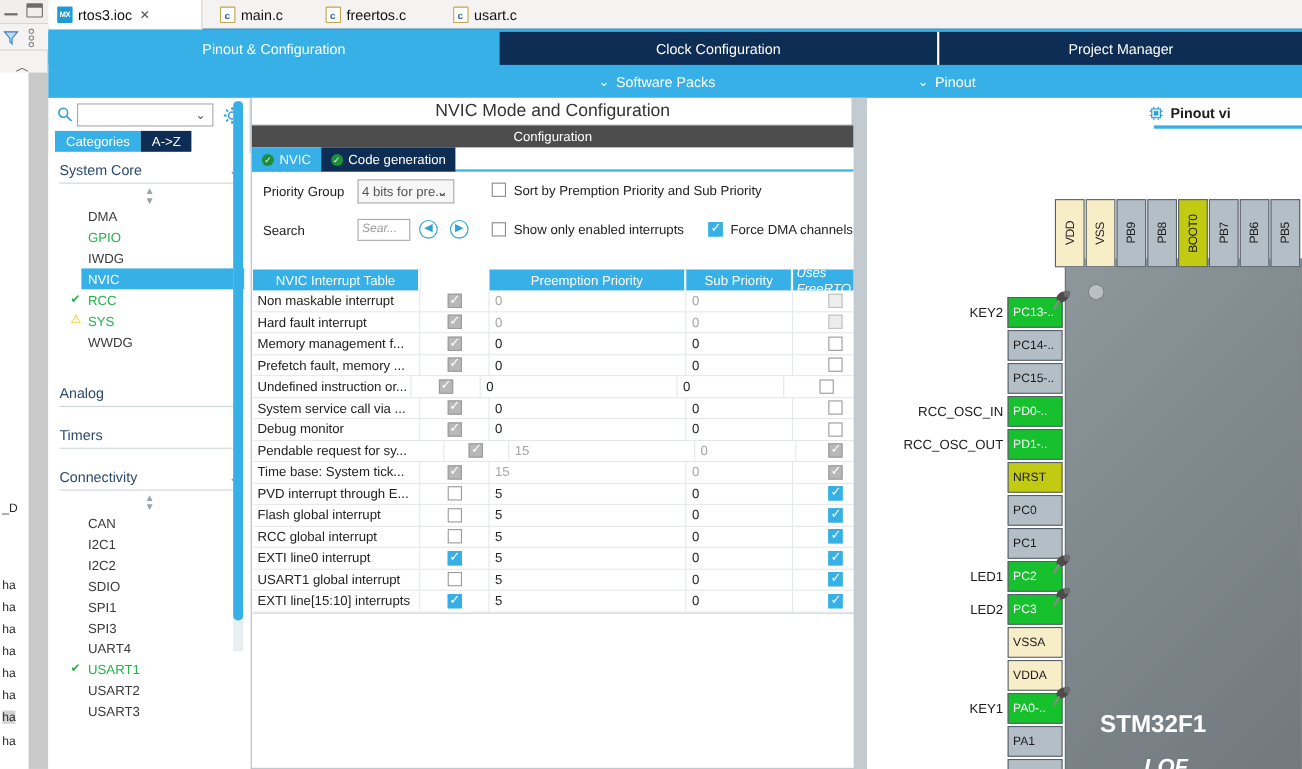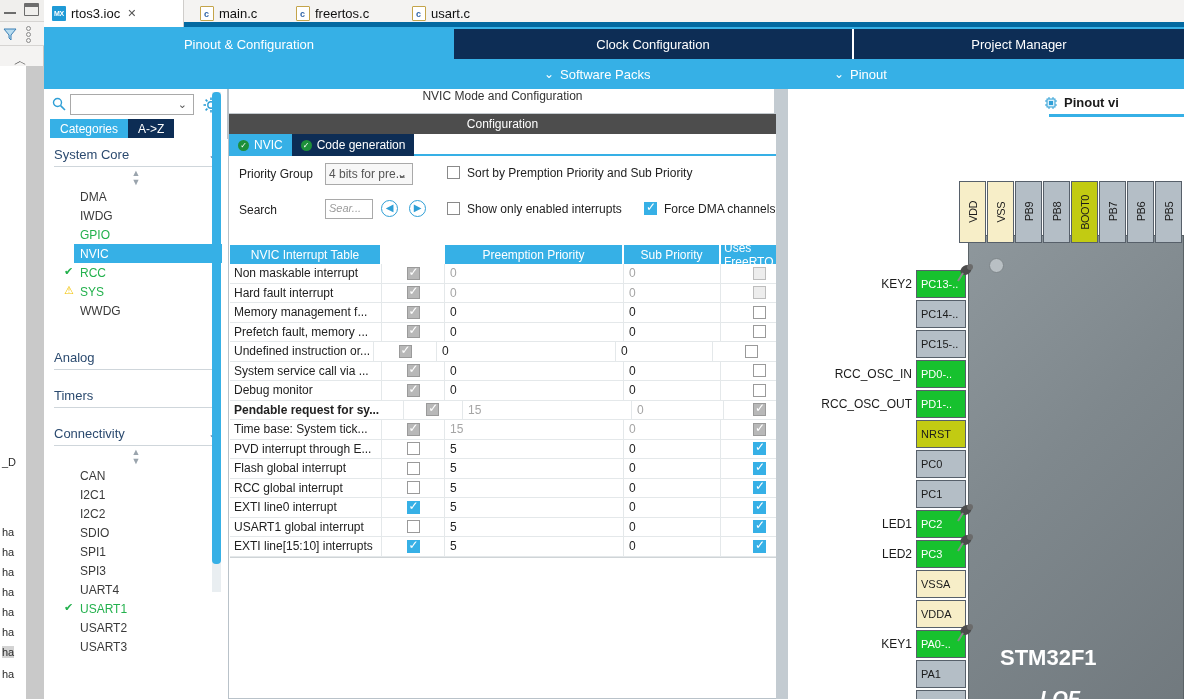--- a/index.html
+++ b/index.html
@@ -23,21 +23,21 @@
   .gut-row2 { position: absolute; left: 0; top: 22px; width: 44px; height: 24px; background: #f4f3f2; border-bottom: 1px solid #d6d4d2; }
   .gut-filter { position: absolute; left: 2px; top: 26px; width: 16px; height: 16px; }
   .gut-dots { position: absolute; left: 26px; top: 26px; width: 6px; }
   .gut-dots i { display:block; width:5px; height:5px; border:1px solid #8a8a8a; border-radius:50%; margin-bottom:1px;}
   .gut-chevron { position: absolute; left: 14px; top: 52px; font-size: 13px; color: #4a4a4a; }
   .gut-strip { position: absolute; left: 26px; top: 66px; width: 18px; height: 633px; background: #c9c9c9; }
   .gut-white { position: absolute; left: 0px; top: 66px; width: 26px; height: 633px; background: #ffffff; }
   .gut-frag { position: absolute; font-size: 11px; color: #2a2a2a; white-space: nowrap; left: 2px; }
 
   
-  .tabbar { position: absolute; left: 44px; top: 0; width: 1140px; height: 27px; background: #f4f3f2; border-bottom: 5px solid #0369a1; }
+  .tabbar { position: absolute; left: 44px; top: 0; width: 1140px; height: 27px; background: #f4f3f2; border-bottom: 1px solid #0369a1; }
   .etab { position: absolute; top: 0; height: 27px; display: flex; align-items: center; padding: 0 8px; font-size: 13px; color: #111; }
   .etab.active { background: #ffffff; border-right: 1px solid #cfcdcb; }
   .tab-ico { width: 14px; height: 15px; margin-right: 5px; flex: 0 0 auto; display:inline-block; }
   .ico-mx { background: #1f9ad6; color: #fff; font-size: 7px; font-weight: bold; text-align: center; line-height: 15px; letter-spacing: -0.3px; border-radius:1px;}
   .ico-c { background: #ffffff; border: 1px solid #c4a44a; position: relative; border-radius: 1px; }
   .ico-c::after { content: "c"; position: absolute; left: 3px; top: 1px; font-size: 9px; color: #3366aa; font-weight:bold; line-height:12px;}
   .tab-close { margin-left: 7px; color: #555; font-size: 11px; }
 
   
   .cubetop { position: absolute; left: 44px; top: 27px; width: 1140px; height: 62px; background: #36b0e6; }
@@ -65,21 +65,21 @@
   .spinner { text-align: center; color: #9aa4ad; font-size: 9px; line-height: 9px; margin-top: 2px; }
   .item { height: 19px; padding-left: 36px; display: flex; align-items: center; font-size: 12px; color: #3a3a3a; position: relative; }
   .item.sel { background: #36b0e6; color: #ffffff; margin: 0 6px 0 30px; padding-left: 6px; }
   .item.green { color: #23b14d; }
   .item .badge { position: absolute; left: 20px; top: 2px; font-size: 11px; }
   .lscroll { position: absolute; left: 212px; top: 92px; width: 9px; height: 500px; background: #e9eef1; }
   .lscroll i { position: absolute; left: 0; top: 0; width: 9px; height: 472px; background: #36b0e6; border-radius: 4px; }
 
   
   .cfg { position: absolute; left: 228px; top: 89px; width: 560px; height: 610px; background: #ffffff; border: 1px solid #b9c2c9; border-top: none; }
-  .cfg-title { position: absolute; left: 0; top: 0; width: 547px; height: 25px; background: #ffffff; border-bottom: 1px solid #c3c9ce; display: flex; align-items: flex-start; justify-content: center; font-size: 12px; color: #333; }
+  .cfg-title { position: absolute; left: 0; top: 0; width: 547px; height: 25px; background: #ffffff; border-bottom: 1px solid #c3c9ce; display: flex; align-items: center; justify-content: center; font-size: 16px; color: #333; }
   .cfg-arrows { position: absolute; right: 0; top: 0; width: 13px; height: 25px; background: #c3cbd1; }
   .cfg-arrows .a { position:absolute; left:3px; width:0;height:0;border-style:solid;}
   .cfg-arrows .up { top:3px; border-width: 0 4px 5px 4px; border-color: transparent transparent #4a4a4a transparent;}
   .cfg-arrows .dn { top:13px; border-width: 5px 4px 0 4px; border-color: #4a4a4a transparent transparent transparent;}
   .cfg-band { position: absolute; left: 0; top: 25px; width: 547px; height: 20px; background: #4d4d4d; color: #fff; display: flex; align-items: center; justify-content: center; font-size: 12px; }
   .cfgtabs { position: absolute; left: 0; top: 45px; width: 547px; height: 22px; border-bottom: 2px solid #36b0e6; display: flex; }
   .cfgtab { height: 22px; padding: 0 9px; display: flex; align-items: center; font-size: 12px; color: #fff; }
   .cfgtab.sel { background: #36b0e6; }
   .cfgtab.unsel { background: #0d2d55; }
   .okdot { width: 11px; height: 11px; border-radius: 50%; background: #1d8f3a; color: #fff; font-size: 8px; line-height: 11px; text-align: center; margin-right: 5px; display:inline-block;}
@@ -254,25 +254,25 @@
     <div class="listarea">
 
       <div class="grouphdr">
         <span>System Core</span>
         <span class="gcaret">⌄</span>
       </div>
       <div class="spinner">▲<br>▼</div>
       <div class="item">
           <span>DMA</span>
         </div>
-      <div class="item">
-          <span>IWDG</span>
-        </div>
       <div class="item green">
           <span>GPIO</span>
+        </div>
+      <div class="item">
+          <span>IWDG</span>
         </div>
       <div class="item sel">
           <span>NVIC</span>
         </div>
       <div class="item green">
           <span class="badge" style="color:#23b14d;">✔</span>
           <span>RCC</span>
         </div>
       <div class="item green">
           <span class="badge" style="color:#f2c200;">⚠</span>
@@ -377,21 +377,21 @@
 
     <div class="cb on" style="left:415px; top:113px;"></div>
     <div class="cbl" style="left:435px; top:113px;">Force DMA channels</div>
 
     <div class="tbl">
       <div class="thead">
         <div class="th" style="width:152px;">NVIC Interrupt Table</div>
         <div class="th" style="width:63px;margin-top:20px;">Enabled</div>
         <div class="th" style="width:179px;">Preemption Priority</div>
         <div class="th" style="width:97px;">Sub Priority</div>
-        <div class="th" style="width:55px; justify-content:flex-start; padding-left:3px; border-right:none;">Uses FreeRTO</div>
+        <div class="th" style="width:55px; justify-content:flex-start; padding-left:3px; border-right:none;font-style:italic;">Uses FreeRTO</div>
       </div>
       <div class="tblbody" id="tbody">
           <div class="trow">
             <div class="td name" style="width: 152px;">Non maskable interrupt</div>
             <div class="td ctr" style="width: 63px;">
               <span class="mini chk-dis"></span>
             </div>
             <div class="td pri dim" style="width: 179px;">0</div>
             <div class="td pri dim" style="width: 97px;">0</div>
             <div class="td right" style="width: 55px;">
@@ -458,21 +458,21 @@
             <div class="td ctr" style="width: 63px;">
               <span class="mini chk-dis"></span>
             </div>
             <div class="td pri" style="width: 179px;">0</div>
             <div class="td pri" style="width: 97px;">0</div>
             <div class="td right" style="width: 55px;">
               <span class="mini"></span>
             </div>
           </div>
           <div class="trow">
-            <div class="td name" style="width: 184px; font-weight: bold;">Pendable request for sy...</div>
+            <div class="td name" style="width: 184px;">Pendable request for sy...</div>
             <div class="td ctr" style="width: 63px;">
               <span class="mini chk-dis"></span>
             </div>
             <div class="td pri dim" style="width: 179px;">15</div>
             <div class="td pri dim" style="width: 97px;">0</div>
             <div class="td right" style="width: 55px;">
               <span class="mini chk-dis"></span>
             </div>
           </div>
           <div class="trow">

